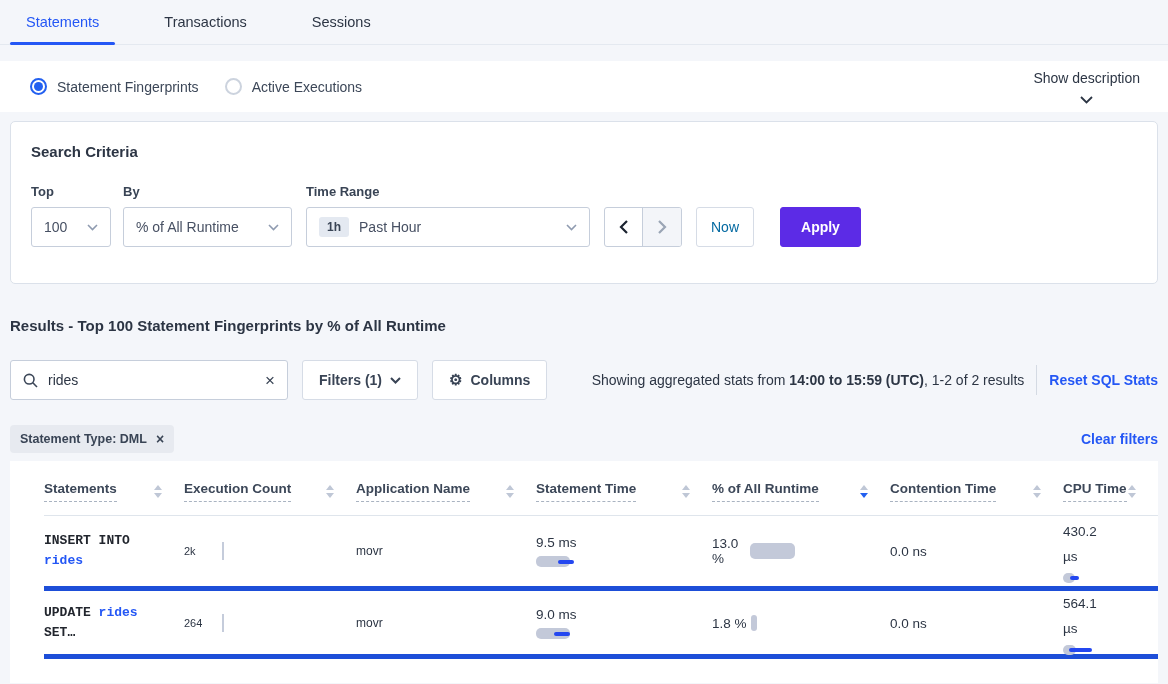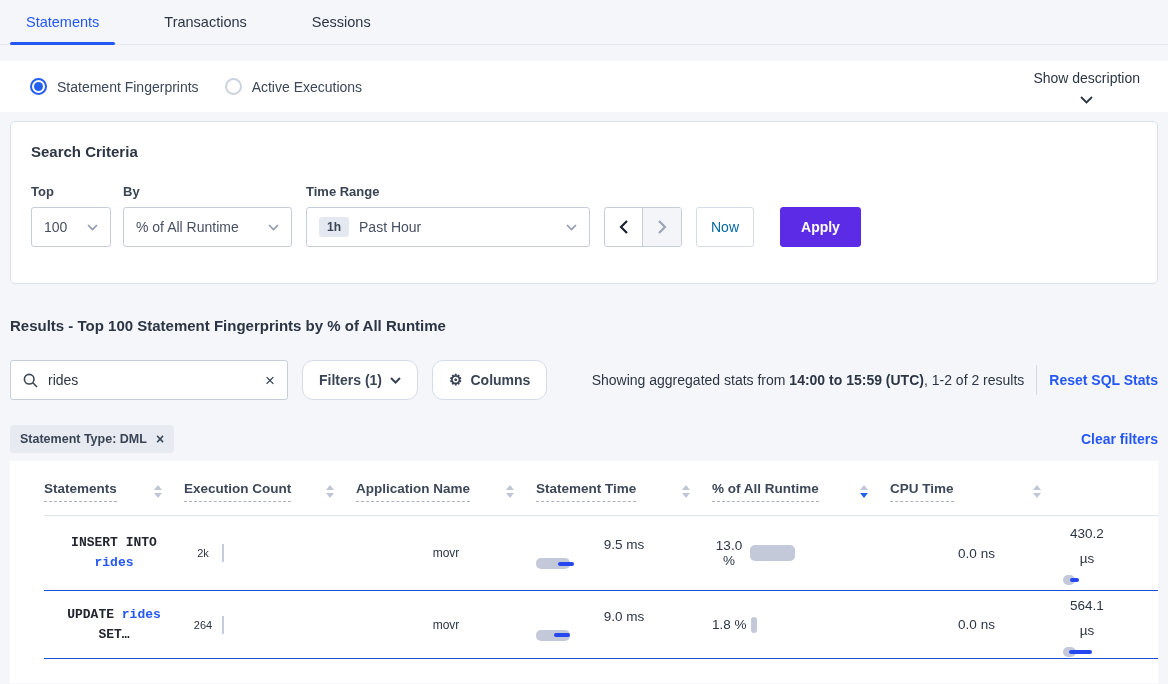--- a/index.html
+++ b/index.html
@@ -52,21 +52,21 @@
   .btn-apply { padding:0 20px; background:#5c2be6; border-color:#5c2be6; color:#fff;
          font-weight:bold; margin-left:26px; }
   
   .results-title { margin:33px 10px 0; font-size:15px; font-weight:bold; color:#2c3544; }
   .controls { margin:26px 10px 0; display:flex; align-items:center; }
   .searchbox { width:278px; height:40px; border:1px solid #c6cedb; border-radius:3px; background:#fff;
          display:flex; align-items:center; padding:0 12px; gap:10px; }
   .searchbox input { flex:1; border:none; outline:none; font-family:"Liberation Sans",sans-serif;
          font-size:14px; color:#2c3544; min-width:0; background:transparent; }
   .clear-x { color:#394455; font-size:17px; line-height:1; cursor:pointer; }
-  .ctrl-btn { margin-left:14px; padding:15px 16px; font-weight:bold; color:#394455; gap:8px;border-radius:11px; }
+  .ctrl-btn { margin-left:14px; padding:15px 16px; font-weight:bold; color:#394455; gap:8px; }
   .spacer { flex:1; }
   .stats-text { color:#2c3544; white-space:nowrap; }
   .stats-text b { color:#2c3544; }
   .vdivider { width:1px; height:30px; background:#d4dae3; margin:0 12px; }
   .reset-link { color:#2457f5; font-weight:bold; cursor:pointer; white-space:nowrap; }
   
   .chips { margin:25px 10px 0; display:flex; align-items:center; gap:15px;justify-content:space-between; }
   .chip { background:#e7eaf0; border-radius:4px; padding:7px 10px; font-size:12.5px;
          font-weight:bold; color:#394455; display:flex; align-items:center; gap:9px; }
   .chip .clear-x { font-size:14px; }
@@ -77,21 +77,21 @@
   .thead { padding:20px 0 13px; border-bottom:1px solid #dfe5ec; align-items:center; }
   .h-cell { display:flex; align-items:center; justify-content:space-between; padding-right:22px; cursor:pointer; }
   .h-label { font-size:13.5px; font-weight:bold; color:#3c4758;
          border-bottom:1px dashed #a9b3c1; padding-bottom:5px; }
   .sort { display:flex; flex-direction:column; gap:3px; }
   .tri-up { width:0; height:0; border-left:4px solid transparent; border-right:4px solid transparent;
          border-bottom:5px solid #bfc7d6; }
   .tri-down { width:0; height:0; border-left:4px solid transparent; border-right:4px solid transparent;
          border-top:5px solid #bfc7d6; }
   .tri-down.active { border-top-color:#2360f0; }
-  .trow { border-bottom:1px solid #1d4ed8; align-items:center;text-align:center; }
+  .trow { border-bottom:5px solid #1d4ed8; align-items:center; }
   .trow.r1 { height:75px; }
   .trow.r2 { height:68px; }
   .mono { font-family:"Liberation Mono", monospace; font-size:13px; font-weight:bold;
          color:#22262e; line-height:20px; }
   .mono .sql-link { color:#2457f5; cursor:pointer; }
   .exec-cell { display:flex; align-items:center; }
   .exec-val { width:38px; font-size:11px; color:#2c3544; }
   .exec-bar { width:2px; height:18px; background:#c5ccdb; }
   .app-cell { font-size:12px; color:#2c3544; }
   .time-cell .val { font-size:13.5px; color:#2c3544; display:block; margin-bottom:6px; }
@@ -255,20 +255,27 @@
         </span>
     </div>
     <div class="h-cell">
       <span class="h-label">% of All Runtime</span>
       <span class="sort">
           <span class="tri-up"></span>
           <span class="tri-down active"></span>
         </span>
     </div>
     <div class="h-cell">
+      <span class="h-label">Contention Time</span>
+      <span class="sort">
+          <span class="tri-up"></span>
+          <span class="tri-down"></span>
+        </span>
+    </div>
+    <div class="h-cell">
       <span class="h-label">CPU Time</span>
       <span class="sort">
           <span class="tri-up"></span>
           <span class="tri-down"></span>
         </span>
     </div>
   </div>
 
   <div class="tgrid trow r1">
     <div class="mono">

